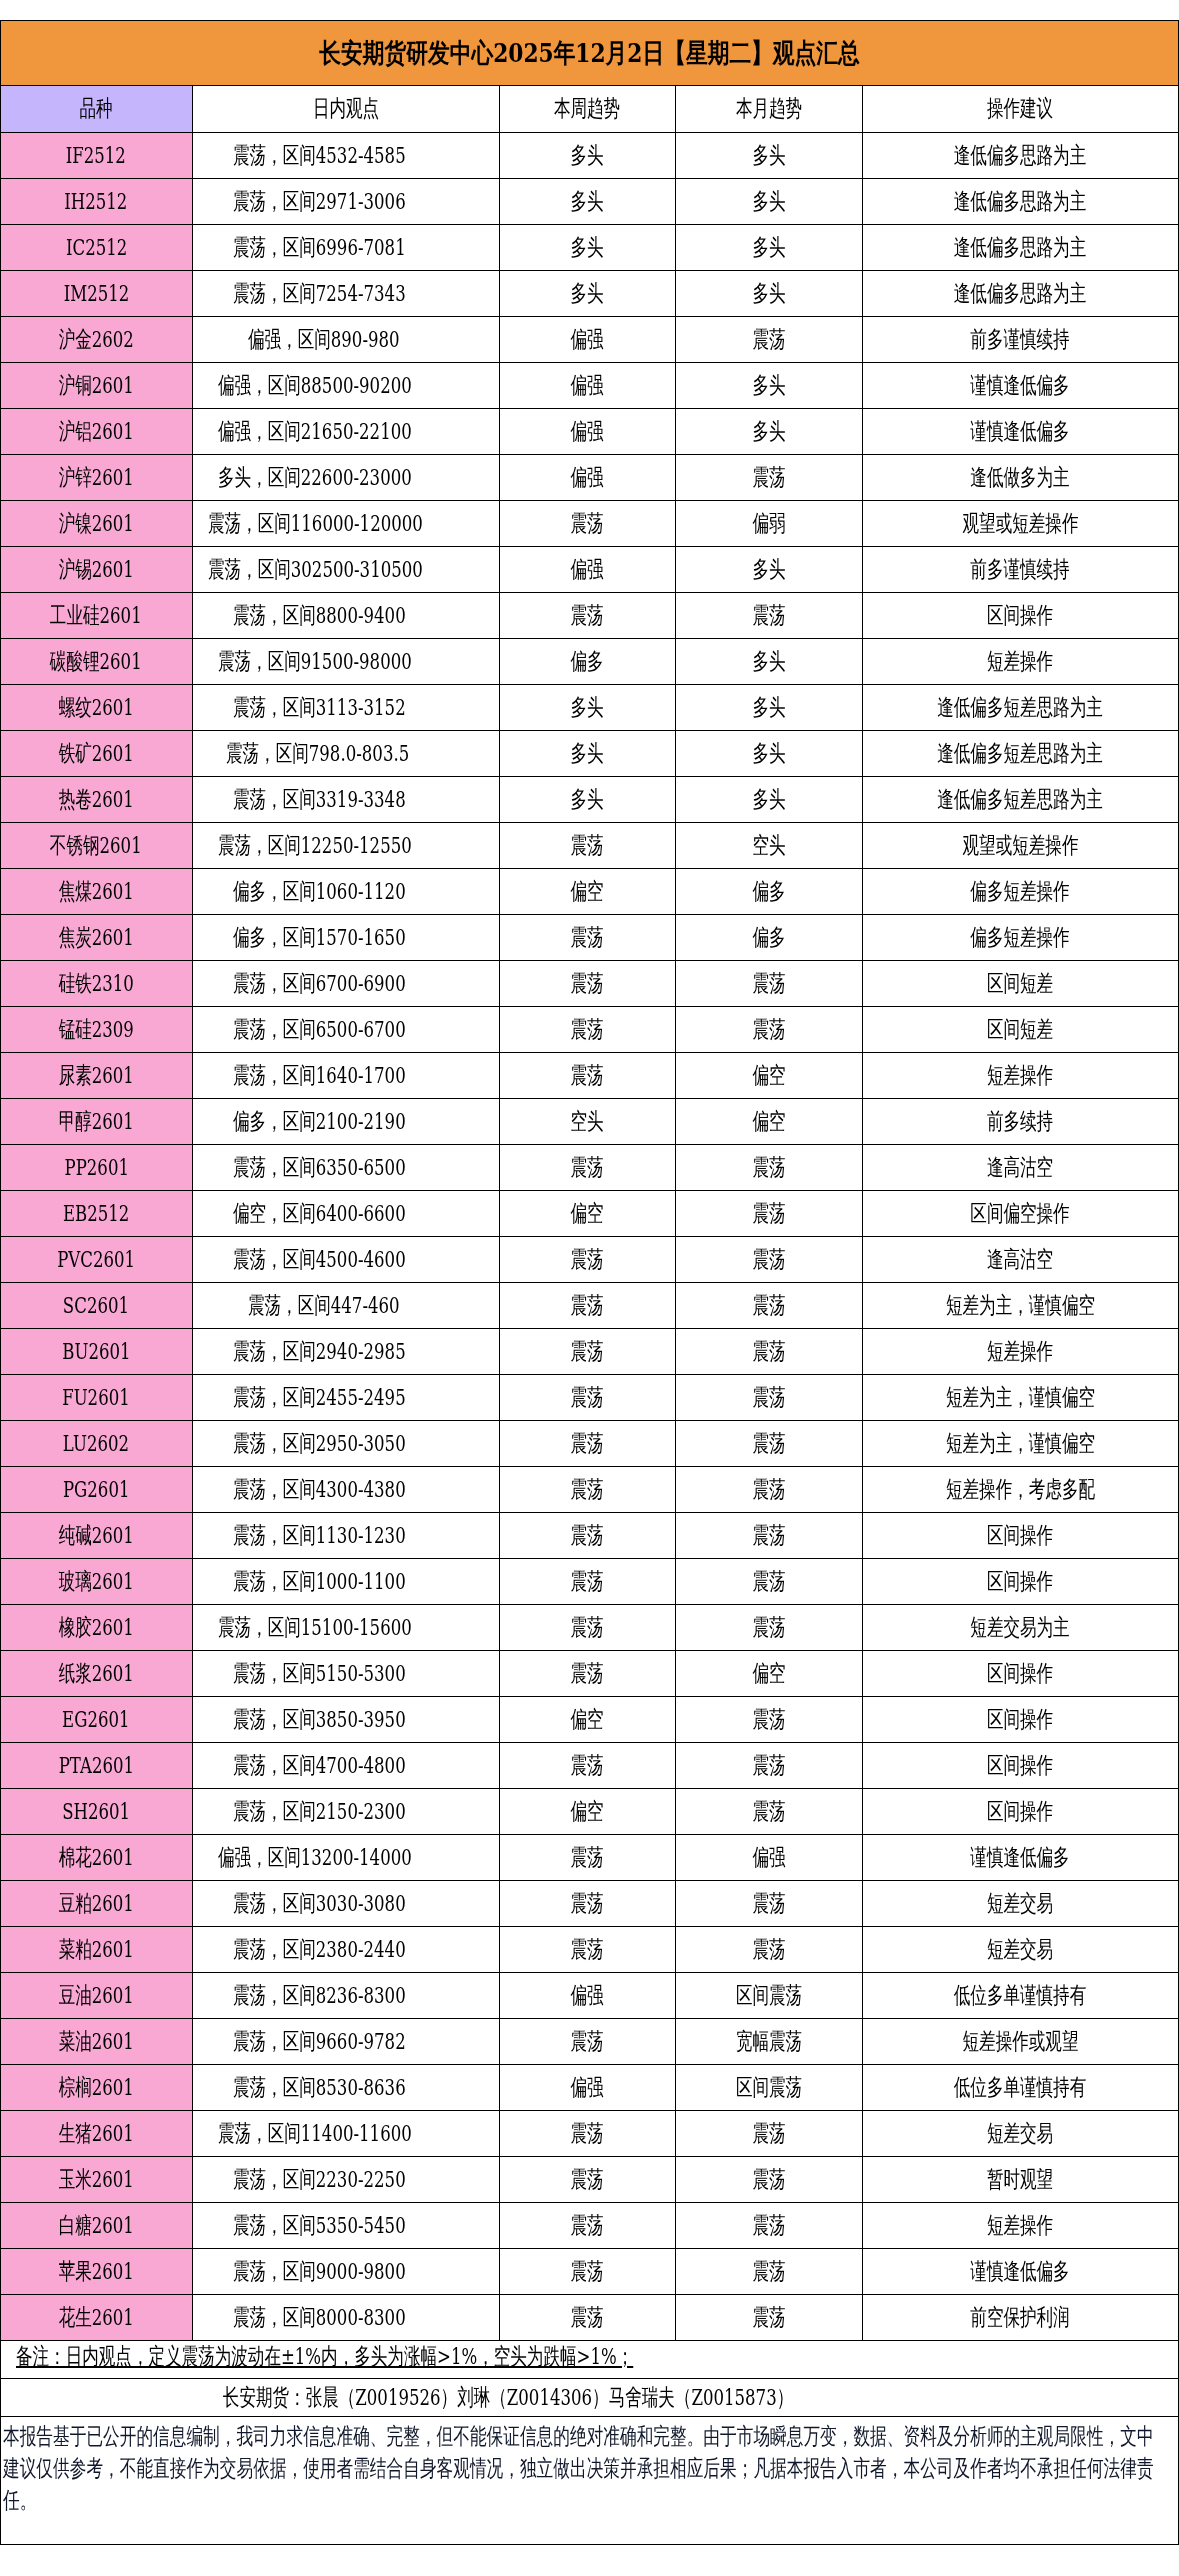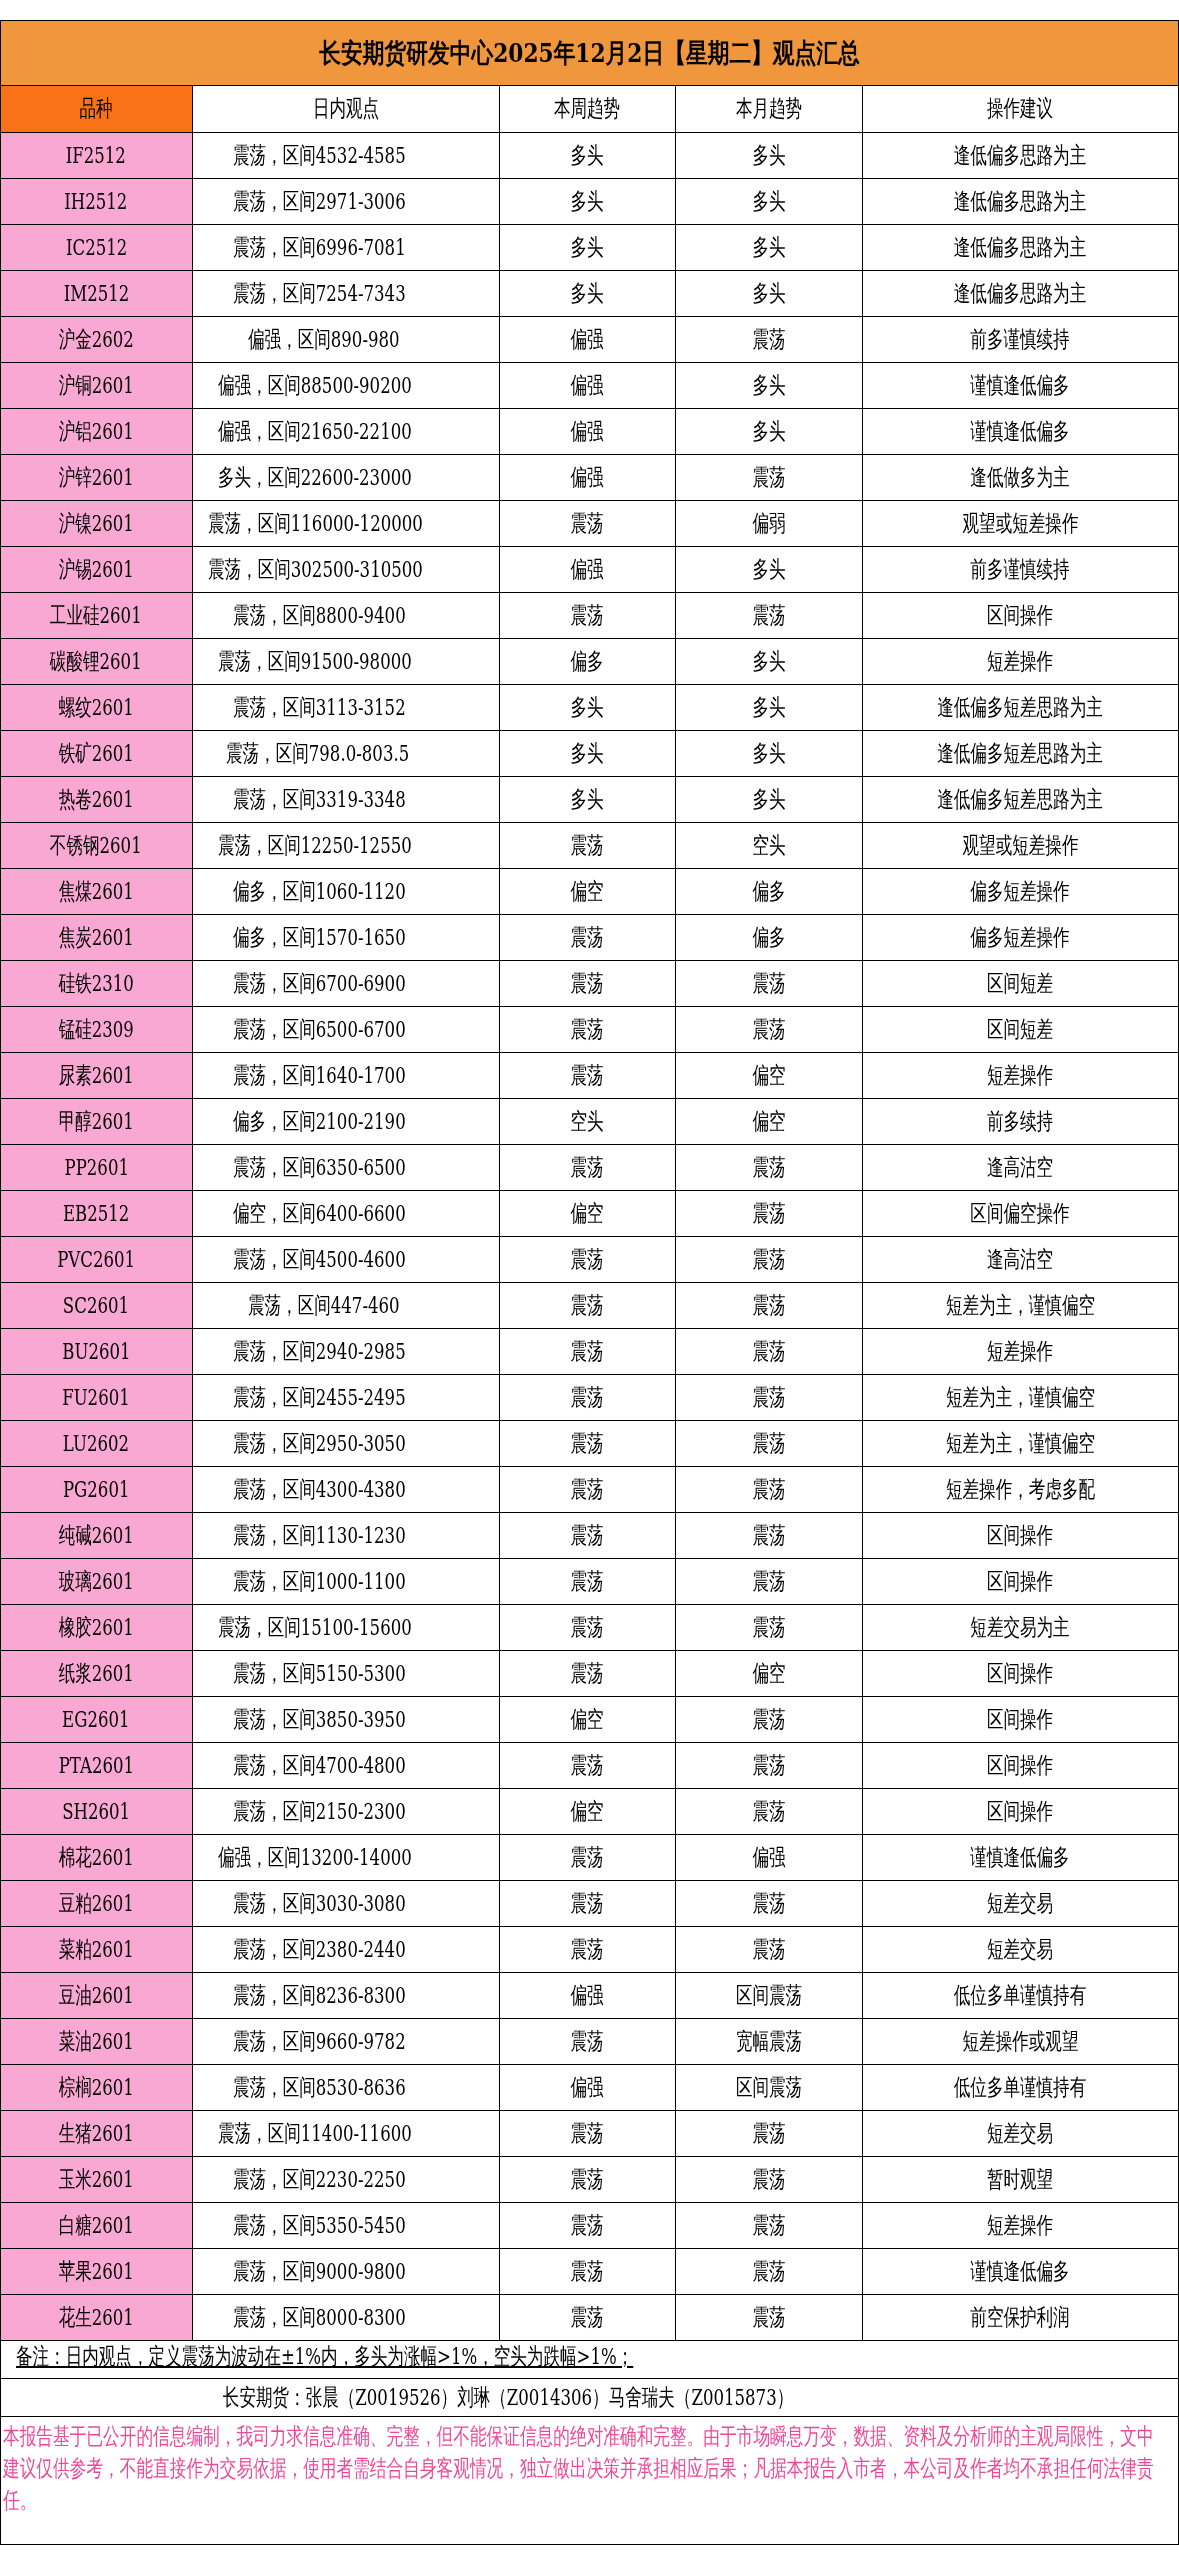--- a/index.html
+++ b/index.html
@@ -11,30 +11,30 @@
   table { width: 100%; border-collapse: collapse; table-layout: fixed; }
   col.c1 { width: 191px; }
   col.c2 { width: 307px; }
   col.c3 { width: 176px; }
   col.c4 { width: 187px; }
   col.c5 { width: auto; }
   td, th { height: 46px; border-bottom: 1.7px solid #000; border-right: 0.9px solid #000; font-weight: normal; font-size: 23px; vertical-align: middle; white-space: nowrap; overflow: hidden; }
   td:last-child, th:last-child { border-right: none; }
   th { text-align: center; }
   .variety { background: #f9a8d4; text-align: center; border-right: 1.7px solid #000; }
-  .variety-head { background: #f97316; border-right: 1.7px solid #000; }
+  .variety-head { background: #c4b5fd; border-right: 1.7px solid #000; }
   .intraday { text-align: center; padding-left: 15px; }
   .center { text-align: center; }
   .txt { display: inline-block; transform: scaleX(0.72); transform-origin: center center; }
   .txt-left { display: inline-block; transform: scaleX(0.72); transform-origin: left center; }
   .note-row { height: 38px; border-bottom: 1.7px solid #000; display: flex; align-items: flex-start; padding-left: 15px; font-size: 23px; white-space: nowrap; overflow: hidden; text-decoration: underline; }
   .note-row span { display: inline-block; transform: scaleX(0.72); transform-origin: left center; }
   .author-row { height: 38px; border-bottom: 1.7px solid #000; display: flex; align-items: center; justify-content: flex-start; padding-right: 2.3px; font-size: 23px; white-space: nowrap; overflow: hidden; }
   .author-row span { display: inline-block; transform: scaleX(0.72); transform-origin: right center; }
-  .disclaimer { padding: 3.5px 2.3px 2.3px 2.3px; color: #ec4899; font-size: 23px; line-height: 32px; height: 127px; overflow: hidden; }
+  .disclaimer { padding: 3.5px 2.3px 2.3px 2.3px; color: #0f172a; font-size: 23px; line-height: 32px; height: 127px; overflow: hidden; }
   .disclaimer span { display: block; width: 1602px; transform: scaleX(0.725); transform-origin: left top; word-break: break-all; }
 </style>
 </head>
 <body>
 
 <div class="sheet">
   <div class="title-bar">
     <h1>长安期货研发中心2025年12月2日【星期二】观点汇总</h1>
   </div>
 

